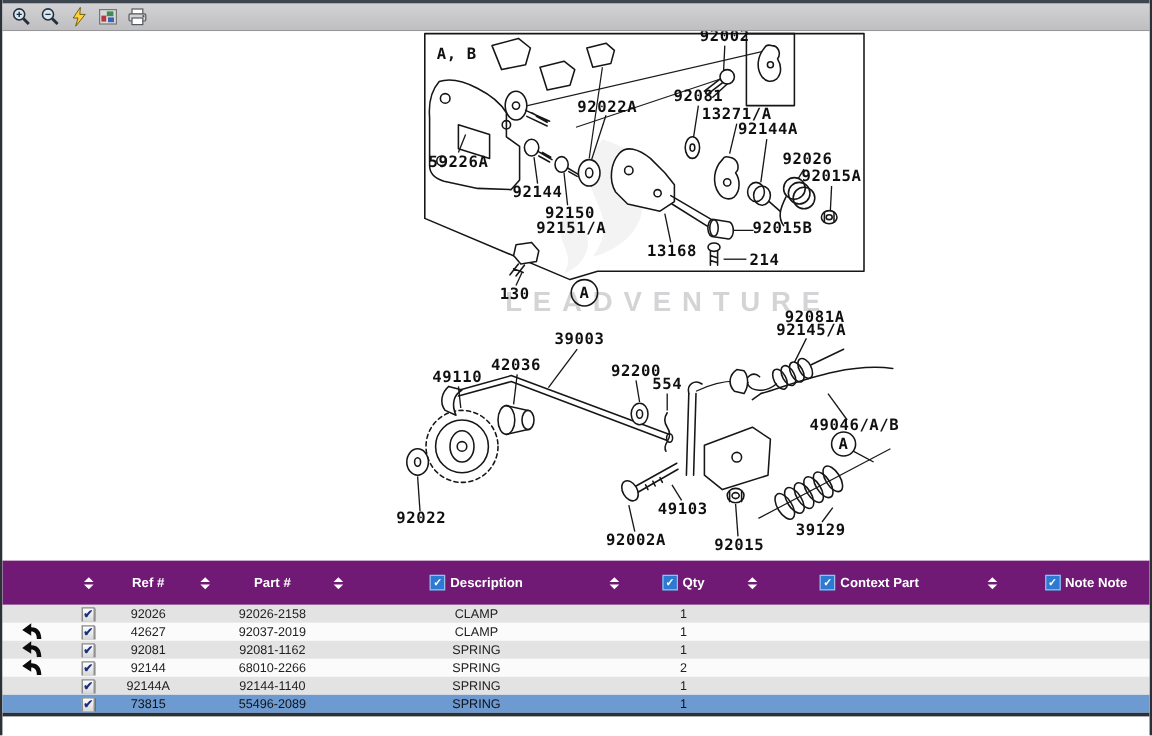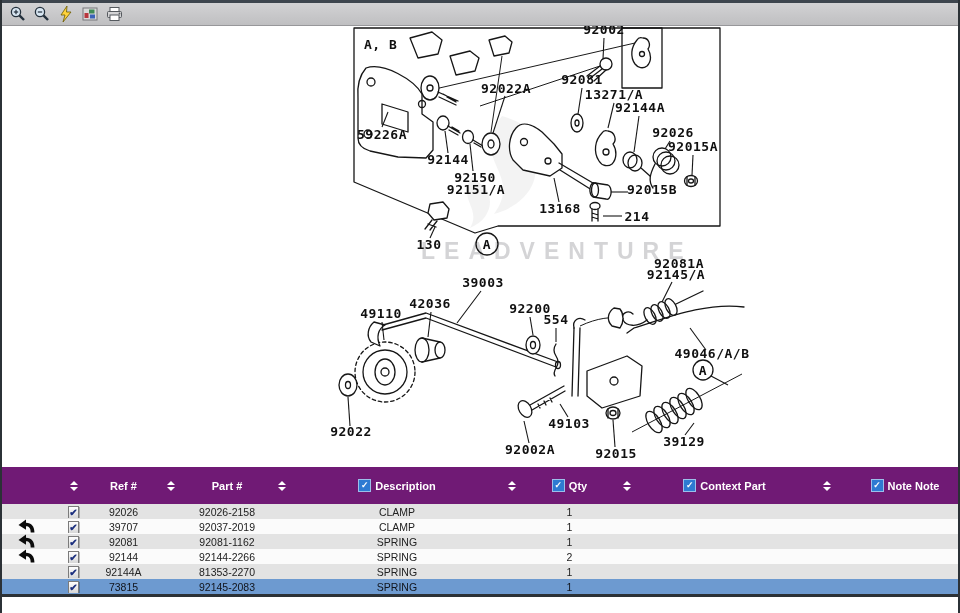--- a/index.html
+++ b/index.html
@@ -446,21 +446,21 @@
         <div class="tcell"></div>
         <div class="tcell"></div>
       </div>
       <div class="t-row plain">
         <div class="tcell">
           <svg class="rowarrow" viewBox="0 0 22 16">
             <path d="M3,6.5 L11,0.5 L11,4 C17,4 20,8 20,14.5 L16,14.5 C16,9.5 14,7.8 11,7.8 L11,11.5 Z" fill="#0c0c0c"></path>
           </svg>
         </div>
         <div class="tcell"><span class="rowcheck">✔</span></div>
-        <div class="tcell">39707</div>
+        <div class="tcell">42627</div>
         <div class="tcell"></div>
         <div class="tcell">92037-2019</div>
         <div class="tcell"></div>
         <div class="tcell">CLAMP</div>
         <div class="tcell"></div>
         <div class="tcell">1</div>
         <div class="tcell"></div>
         <div class="tcell"></div>
         <div class="tcell"></div>
         <div class="tcell"></div>
@@ -486,51 +486,51 @@
       </div>
       <div class="t-row plain">
         <div class="tcell">
           <svg class="rowarrow" viewBox="0 0 22 16">
             <path d="M3,6.5 L11,0.5 L11,4 C17,4 20,8 20,14.5 L16,14.5 C16,9.5 14,7.8 11,7.8 L11,11.5 Z" fill="#0c0c0c"></path>
           </svg>
         </div>
         <div class="tcell"><span class="rowcheck">✔</span></div>
         <div class="tcell">92144</div>
         <div class="tcell"></div>
-        <div class="tcell">92144-2266</div>
+        <div class="tcell">68010-2266</div>
         <div class="tcell"></div>
         <div class="tcell">SPRING</div>
         <div class="tcell"></div>
         <div class="tcell">2</div>
         <div class="tcell"></div>
         <div class="tcell"></div>
         <div class="tcell"></div>
         <div class="tcell"></div>
       </div>
       <div class="t-row alt">
         <div class="tcell"></div>
         <div class="tcell"><span class="rowcheck">✔</span></div>
         <div class="tcell">92144A</div>
         <div class="tcell"></div>
-        <div class="tcell">81353-2270</div>
+        <div class="tcell">92144-1140</div>
         <div class="tcell"></div>
         <div class="tcell">SPRING</div>
         <div class="tcell"></div>
         <div class="tcell">1</div>
         <div class="tcell"></div>
         <div class="tcell"></div>
         <div class="tcell"></div>
         <div class="tcell"></div>
       </div>
       <div class="t-row selected">
         <div class="tcell"></div>
         <div class="tcell"><span class="rowcheck">✔</span></div>
         <div class="tcell">73815</div>
         <div class="tcell"></div>
-        <div class="tcell">92145-2083</div>
+        <div class="tcell">55496-2089</div>
         <div class="tcell"></div>
         <div class="tcell">SPRING</div>
         <div class="tcell"></div>
         <div class="tcell">1</div>
         <div class="tcell"></div>
         <div class="tcell"></div>
         <div class="tcell"></div>
         <div class="tcell"></div>
       </div>
     </div>

